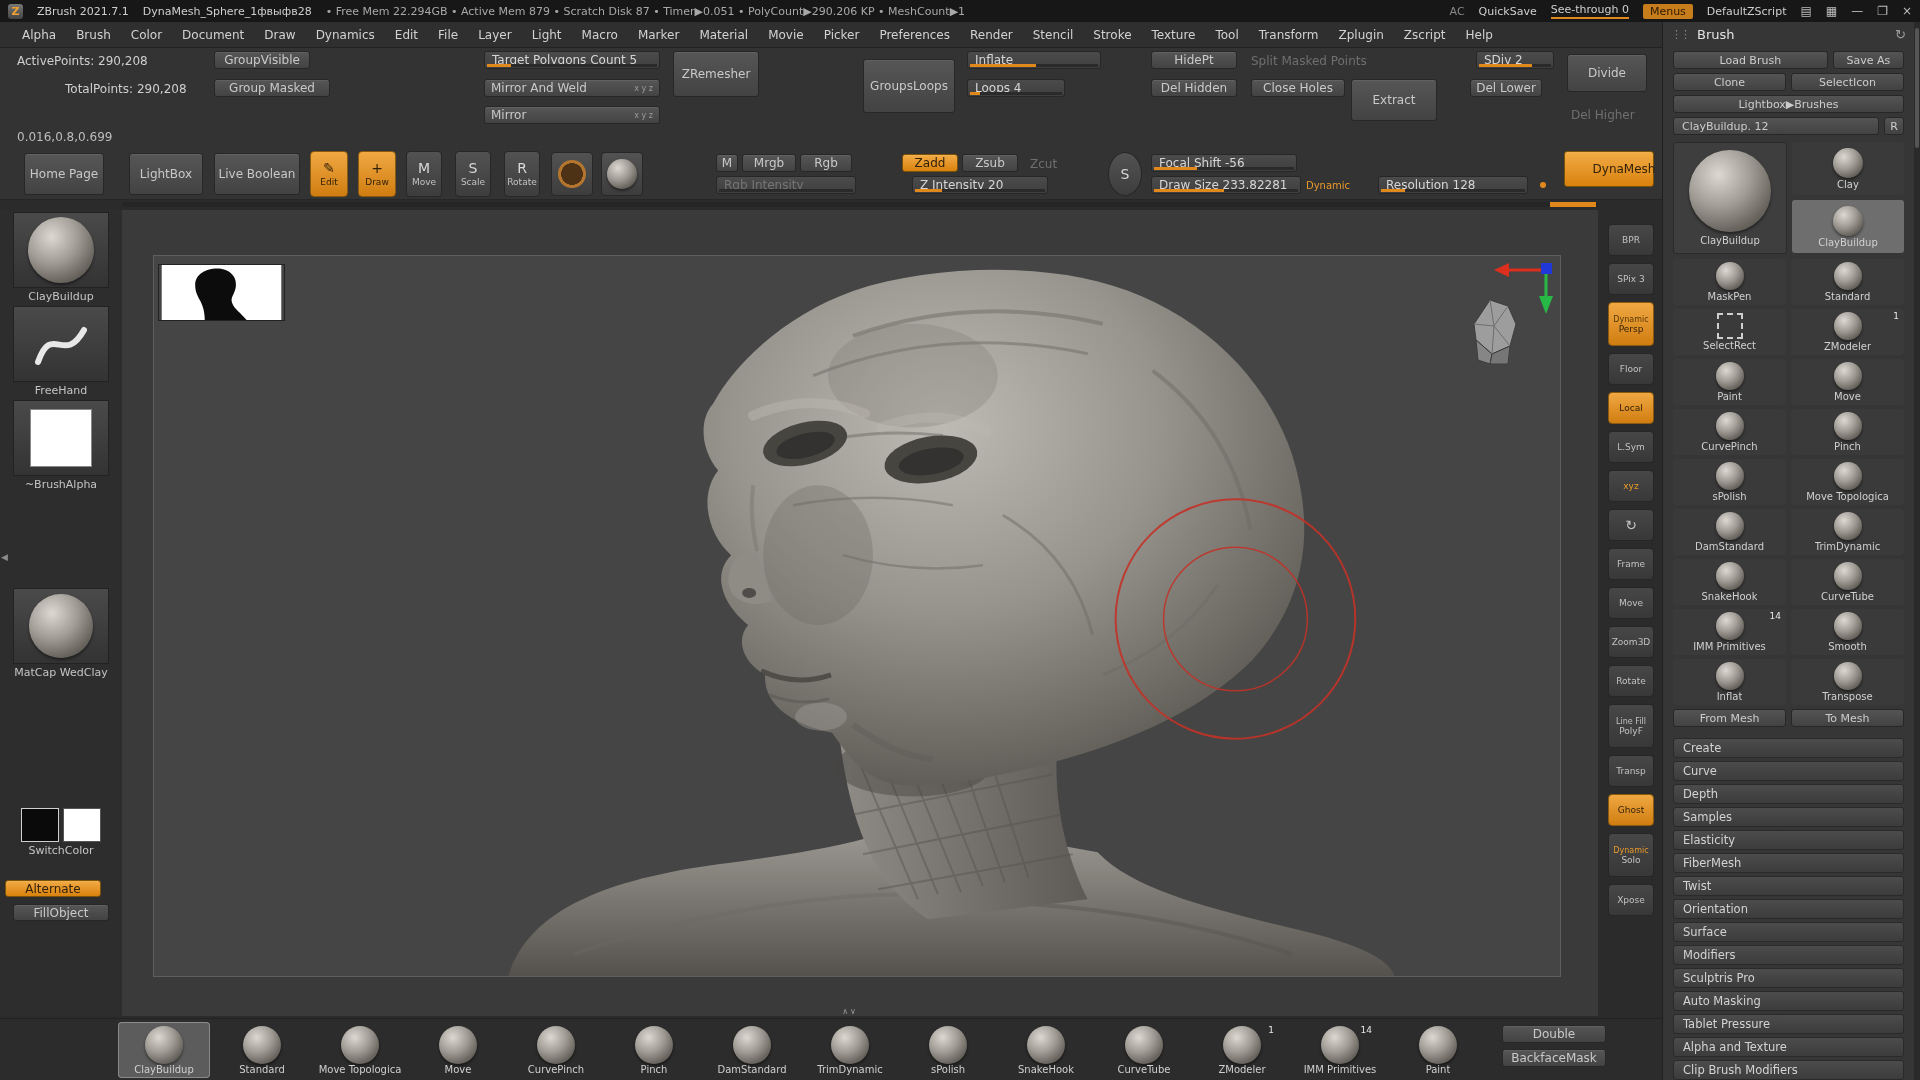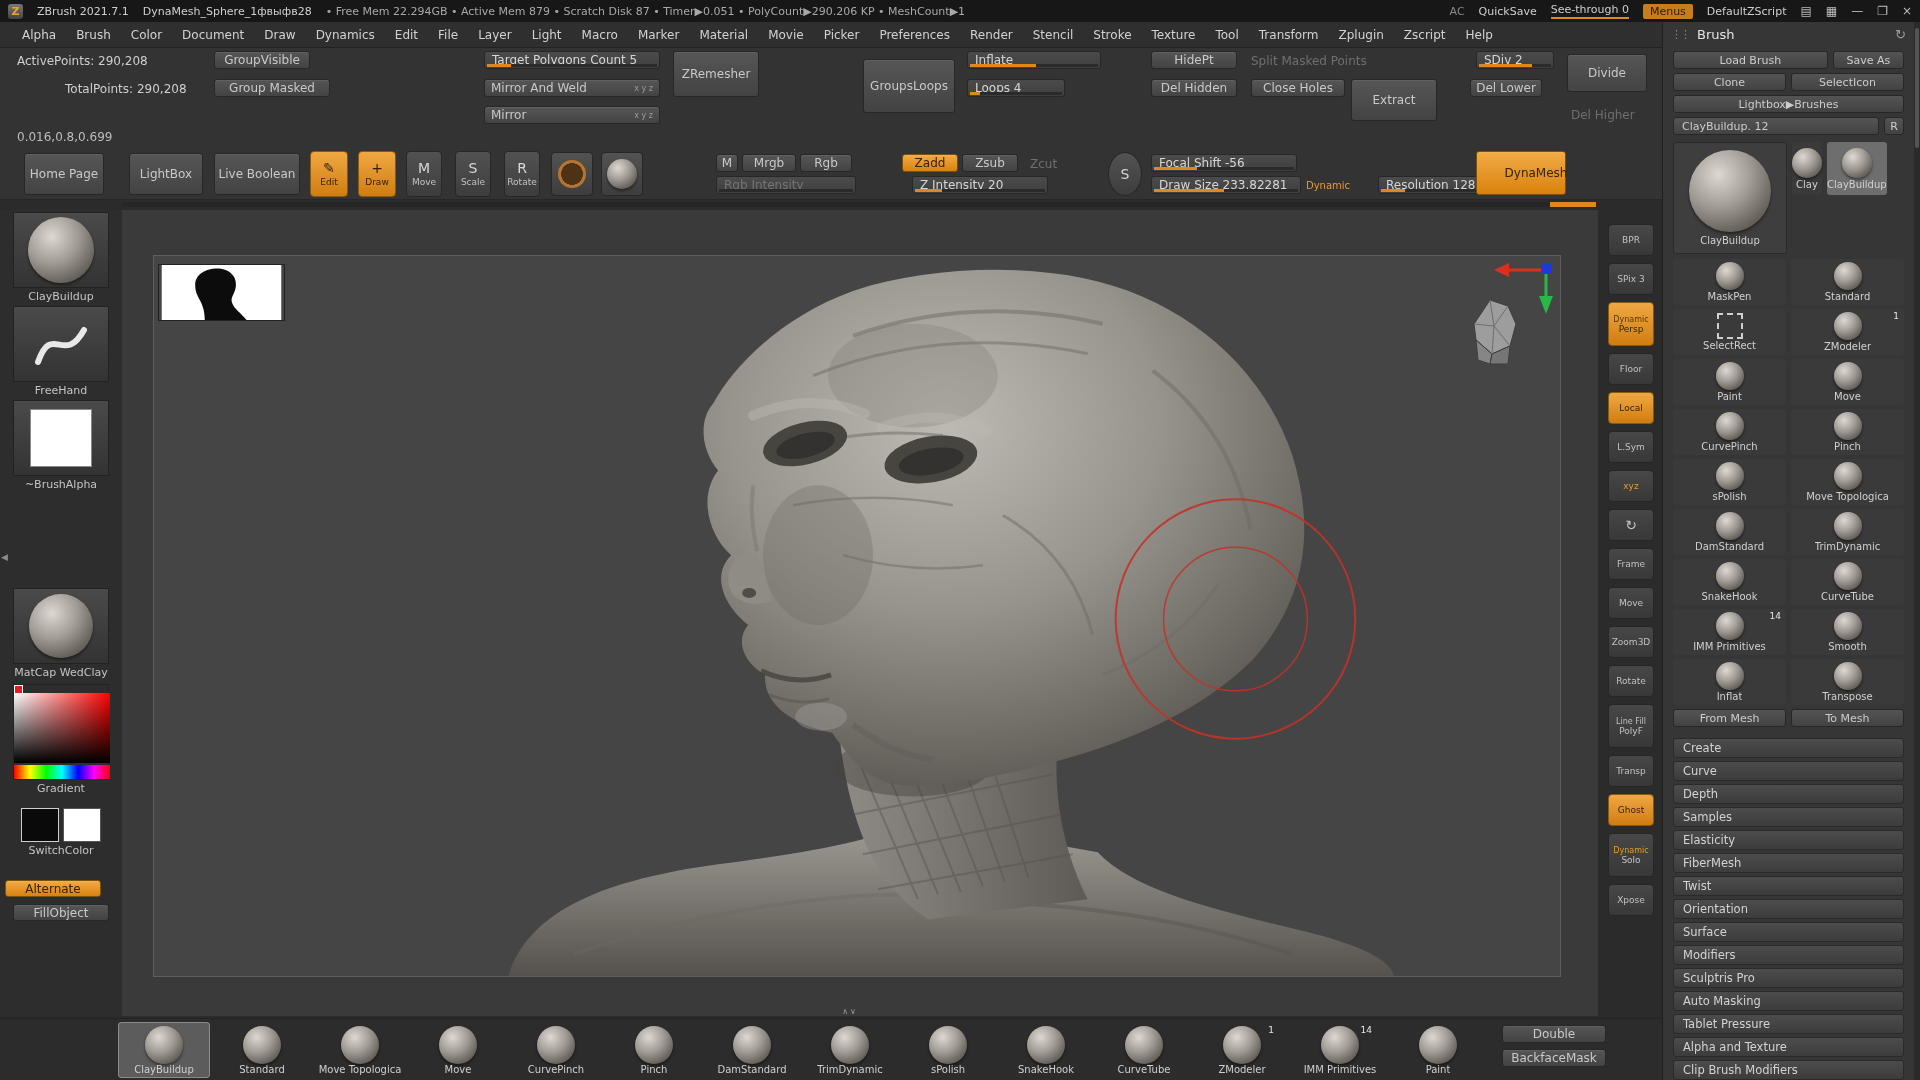--- a/index.html
+++ b/index.html
@@ -85,21 +85,21 @@
   .tray-row { display:flex; gap:5px; margin:4px 10px 0; }
   .tbtn { flex:1; height:18px; display:flex; align-items:center; justify-content:center;
     background:linear-gradient(#545454,#424242); border:1px solid #272727; border-radius:3px; font-size:11px; color:#cccccc; }
   .tbtn.wide { flex:2.2; }
   .tbtn.small { flex:0 0 20px; }
   .grid-top { display:flex; gap:5px; margin:7px 10px 0; }
   .big-cell { width:114px; height:112px; background:#3e3e3e; border:1px solid #2a2a2a; border-radius:3px;
     display:flex; flex-direction:column; align-items:center; justify-content:center; }
   .big-cell .sph { width:82px; height:82px; }
   .big-cell .lbl { font-size:10px; margin-top:3px; color:#d0d0d0; }
-  .stackcol { flex:1; display:flex; flex-direction:row; gap:5px; }
+  .stackcol { flex:1; display:flex; flex-direction:column; gap:5px; }
   .cell { position:relative; height:53px; border-radius:3px; display:flex; flex-direction:column;
     align-items:center; justify-content:center; background:#3a3a3a; }
   .cell.sel { background:#6e6e6e; }
   .cell .sph { width:30px; height:30px; }
   .cell .lbl { font-size:10px; color:#d0d0d0; max-width:100%; white-space:nowrap; overflow:hidden; margin-top:1px; }
   .cell .badge { position:absolute; top:2px; right:5px; font-size:9px; color:#e6e6e6; }
   .tray-grid { display:grid; grid-template-columns:1fr 1fr; gap:4px 5px; margin:5px 10px 0; }
   .tray-grid .cell { height:46px; }
   .tray-grid .cell .sph { width:28px; height:28px; }
   .sections { margin-top:8px; }
@@ -332,21 +332,21 @@
         <div class="fill" style="width:47%;"></div>
     </div>
     <span class="dyn-lbl" style="left:1306px; top:30px;">Dynamic</span>
 
     <div class="zslider" style="left:1378px; top:26px; width:150px; height:18px;">
       <span>Resolution 128</span>
         <div class="track"></div>
         <div class="fill" style="width:16%;"></div>
     </div>
     <span class="resdot" style="left:1540px; top:32px;"></span>
-    <div class="zbtn on" style="left:1476px; top:1px; width:90px; height:44px;padding-left:30px;">
+    <div class="zbtn on" style="left:1564px; top:1px; width:90px; height:36px;padding-left:30px;">
         <span>DynaMesh</span>
       </div>
   </div>
 
   <div class="hscroll">
       <div class="hfill"></div>
     </div>
 
   <div class="leftpal">
     <div class="pal-item" style="top:2px;">
@@ -367,28 +367,20 @@
       <div class="pal-thumb">
           <div class="whitebox"></div>
         </div>
       <span class="pal-lbl">~BrushAlpha</span>
     </div>
     <div class="pal-item" style="top:378px;">
       <div class="pal-thumb">
           <div class="sph" style="width:64px; height:64px;"></div>
         </div>
       <span class="pal-lbl">MatCap WedClay</span>
-    </div>
-    <div class="pal-item" style="top:474px;">
-      <div class="picker">
-        <span class="pick-ind"></span>
-        <div class="sv"></div>
-        <div class="hue"></div>
-      </div>
-      <span class="pal-lbl">Gradient</span>
     </div>
     <div class="pal-item" style="top:598px;">
       <div style="display:flex; gap:4px;">
         <div class="swatch" style="background:#0a0a0a; border-color:#cfcfcf;"></div>
         <div class="swatch" style="background:#ffffff;"></div>
       </div>
       <span class="pal-lbl">SwitchColor</span>
     </div>
     <div class="zbtn on" style="left:5px; top:670px; width:96px; height:17px;">
         <span>Alternate</span>

